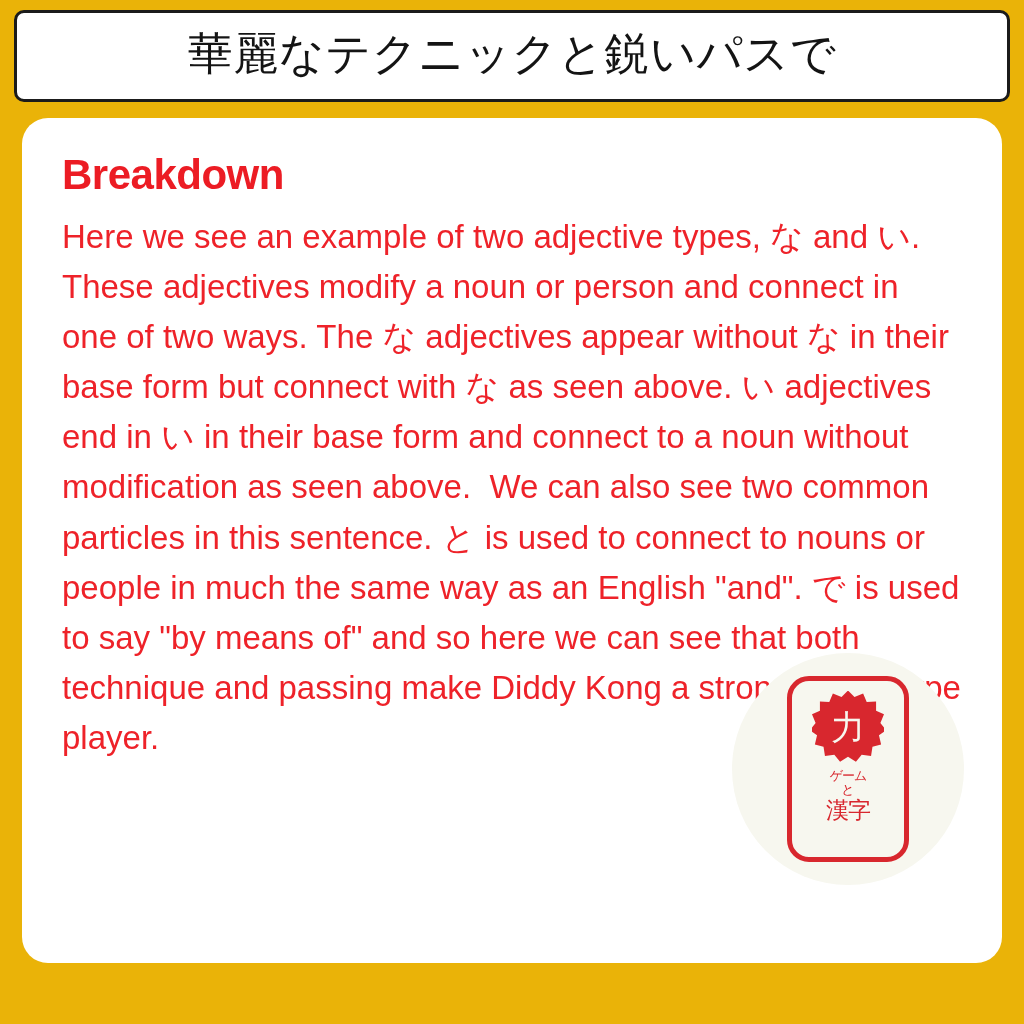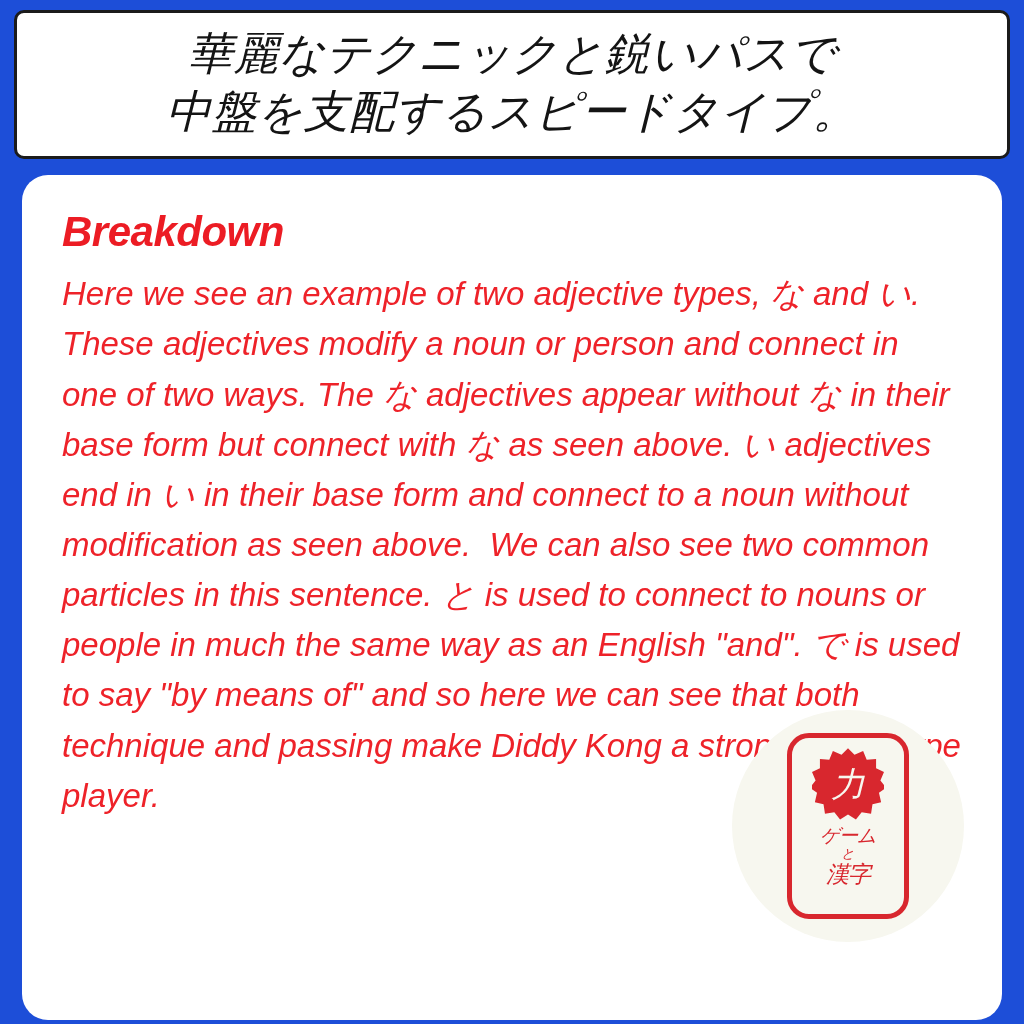--- a/index.html
+++ b/index.html
@@ -12,22 +12,21 @@
     background: #ef6a66;
     font-family: "Liberation Sans", sans-serif;
     overflow: hidden;
   }
   .page {
     position: relative;
     width: 1024px;
     height: 1024px;
     box-sizing: border-box;
     padding: 10px 14px 0 14px;
-    background: #1d4ed8;
-    font-style: italic;
+    background: #eab308;
   }
   
   .jp-card {
     box-sizing: border-box;
     width: 996px;
     margin: 0 auto;
     background: #ffffff;
     border: 3px solid #1b1b1b;
     border-radius: 10px;
     padding: 12px 18px 16px 18px;
@@ -121,21 +120,21 @@
     position: relative;
     font-family: "DejaVu Sans", sans-serif;
     color: #f7f7ef;
     font-size: 34px;
     line-height: 1;
     z-index: 2;
   }
   .stamp-kana {
     font-family: "DejaVu Sans", sans-serif;
     color: #d8272e;
-    font-size: 19px;
+    font-size: 13px;
     line-height: 1.05;
     margin-top: 6px;
     letter-spacing: -1px;
   }
   .stamp-to {
     font-family: "DejaVu Sans", sans-serif;
     color: #d8272e;
     font-size: 13px;
     line-height: 1;
     margin-top: 1px;
@@ -149,21 +148,20 @@
     letter-spacing: -1px;
   }
 </style>
 </head>
 <body>
 
 <div class="page">
 
   <div class="jp-card">
     <div class="jp-line">華麗なテクニックと鋭いパスで</div>
-    <div class="jp-line">中盤を支配するスピードタイプ。</div>
   </div>
 
   <div class="panel">
     <div class="panel-title">Breakdown</div>
     <div class="body-text">Here we see an example of two adjective types, な and い. These adjectives modify a noun or person and connect in one of two ways. The な adjectives appear without な in their base form but connect with な as seen above. い adjectives end in い in their base form and connect to a noun without modification as seen above.  We can also see two common particles in this sentence. と is used to connect to nouns or people in much the same way as an English "and". で is used to say "by means of" and so here we can see that both technique and passing make Diddy Kong a strong speed type player.</div>
 
     <div class="stamp">
       <div class="stamp-inner">
         <div class="burst">
           <div class="star"></div>

